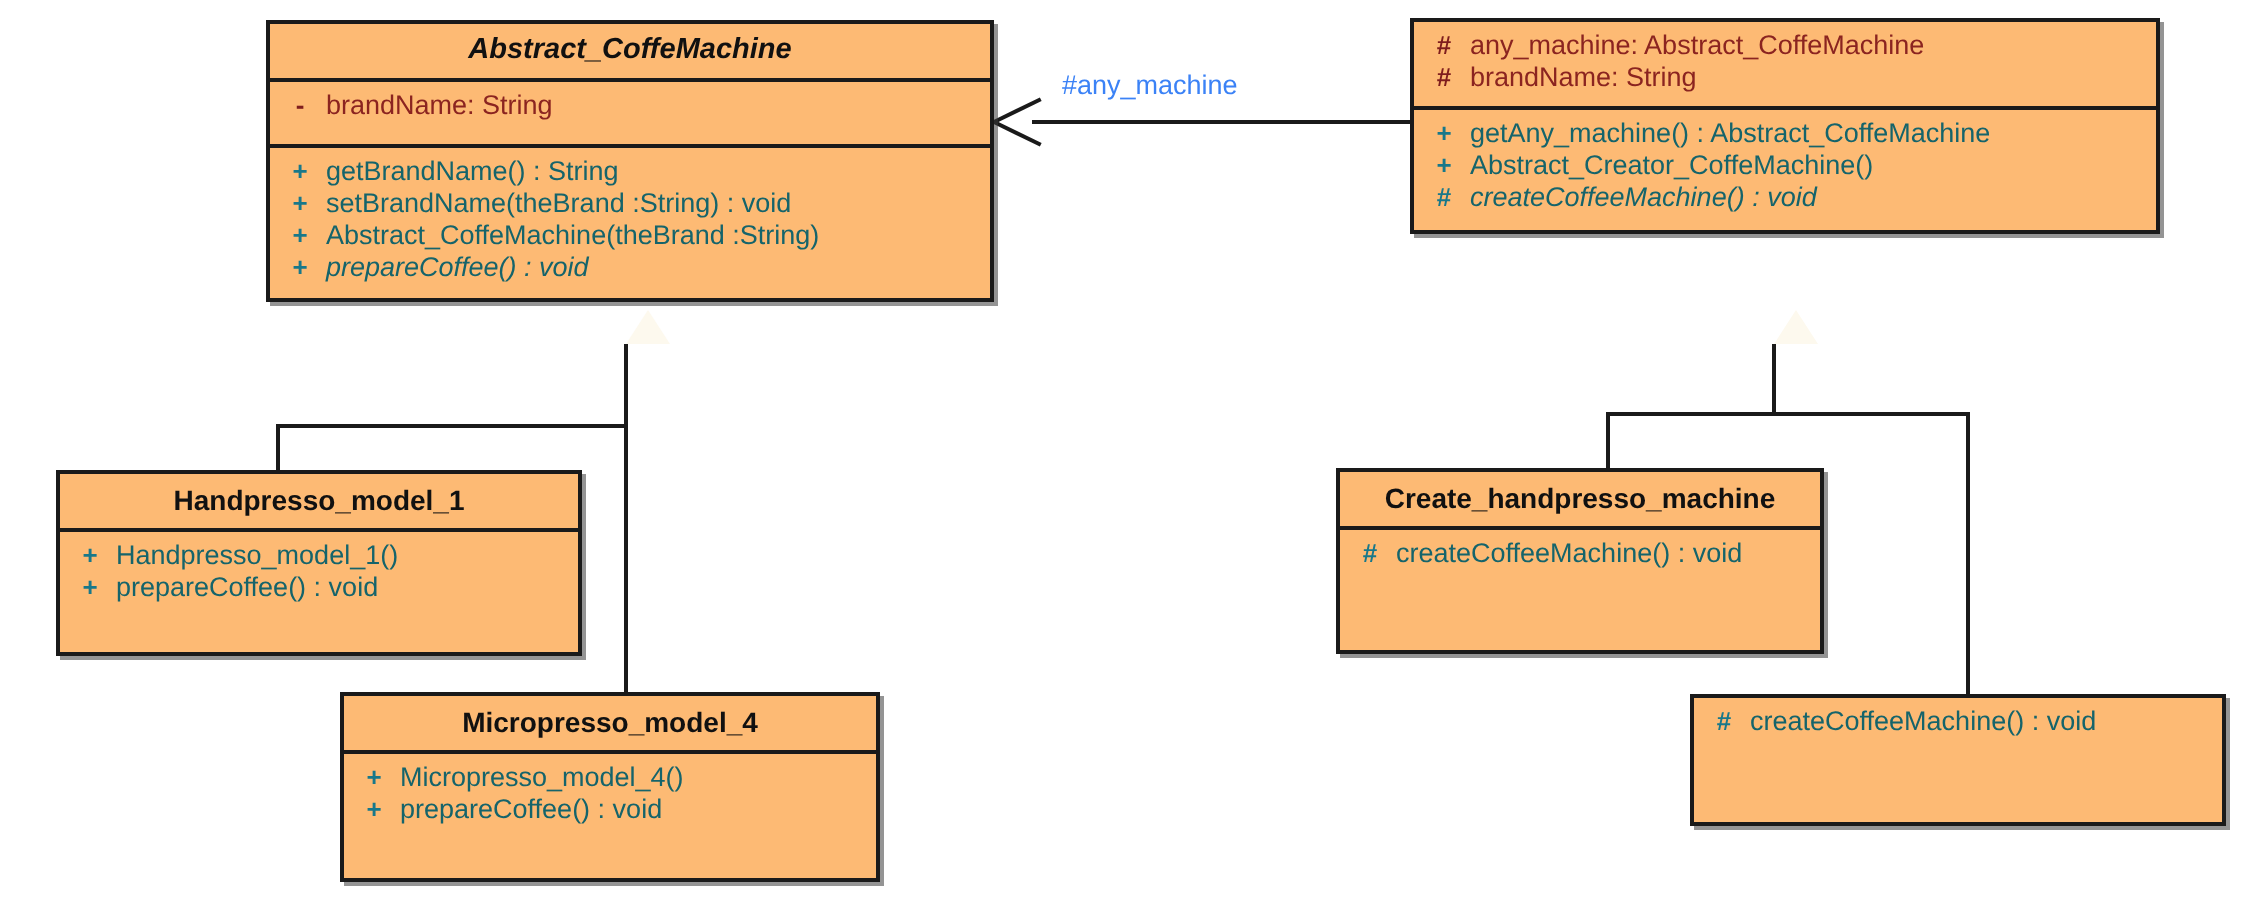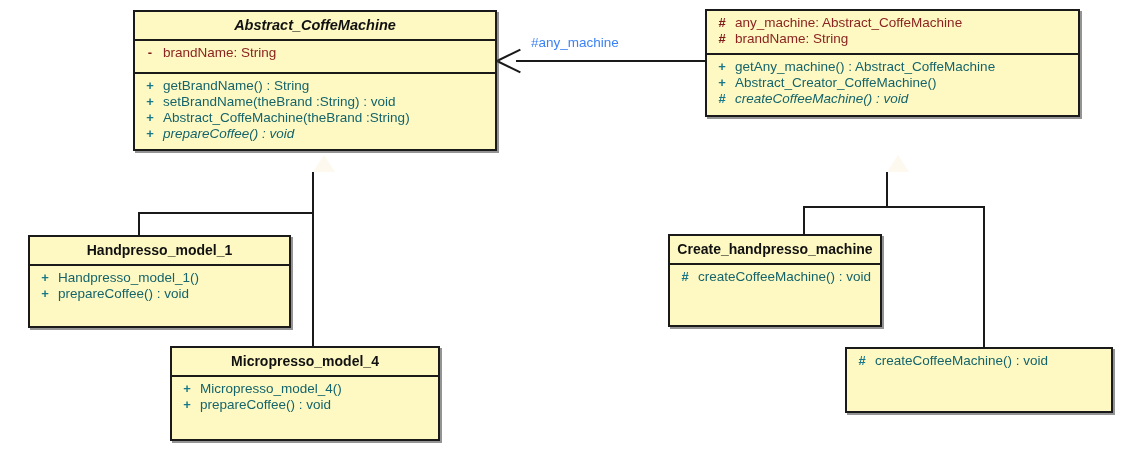--- a/index.html
+++ b/index.html
@@ -13,21 +13,21 @@
     height: 450px;
     background: #ffffff;
     font-family: "Liberation Sans", sans-serif;
     overflow: hidden;
   }
 
   
   .uml-class {
     position: absolute;
     box-sizing: border-box;
-    background: #fef9c3;
+    background: #fdba74;
     border: 2px solid #1a1a1a;
     box-shadow: 2px 2px 0 rgba(60,60,60,0.55);
   }
   .uml-name {
     box-sizing: border-box;
     width: 100%;
     text-align: center;
     font-weight: bold;
     font-size: 14px;
     color: #111111;
@@ -229,21 +229,21 @@
         <span class="uml-vis">+</span>
         <span class="uml-txt">Micropresso_model_4()</span>
       </div>
       <div class="uml-row">
         <span class="uml-vis">+</span>
         <span class="uml-txt">prepareCoffee() : void</span>
       </div>
     </div>
   </div>
 
-  <div class="uml-class" style="left:668px; top:234px; width:214px;">
+  <div class="uml-class" style="left:668px; top:234px; width:244px;">
     <div class="uml-name">Create_handpresso_machine</div>
     <div class="uml-compartment ops" style="height:60px;">
       <div class="uml-row">
         <span class="uml-vis">#</span>
         <span class="uml-txt">createCoffeeMachine() : void</span>
       </div>
     </div>
   </div>
 
   <div class="uml-class" style="left:845px; top:347px; width:268px;">

